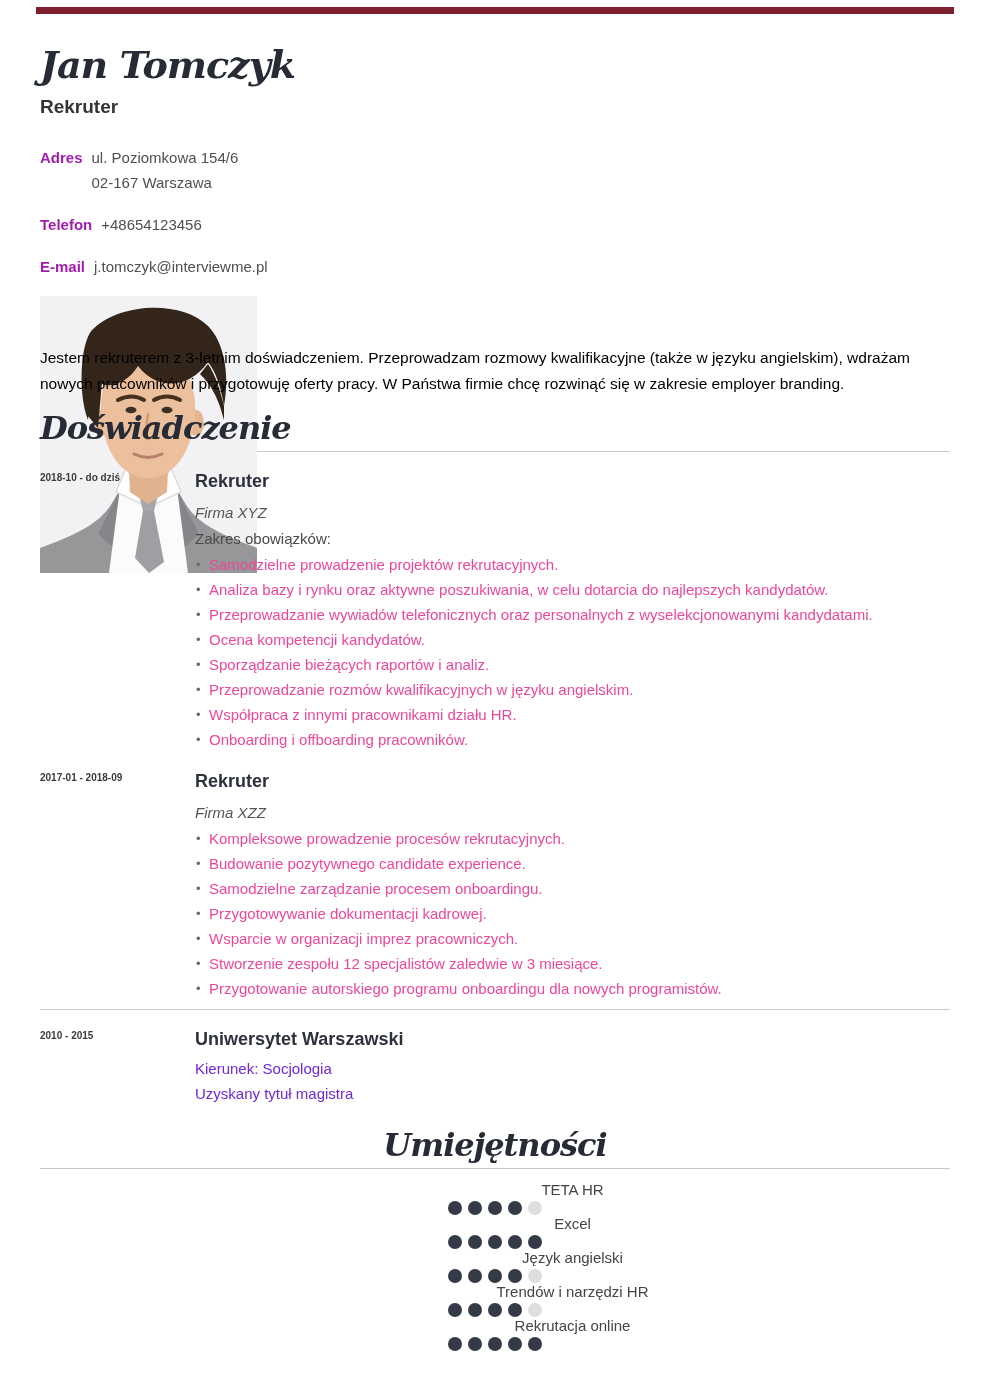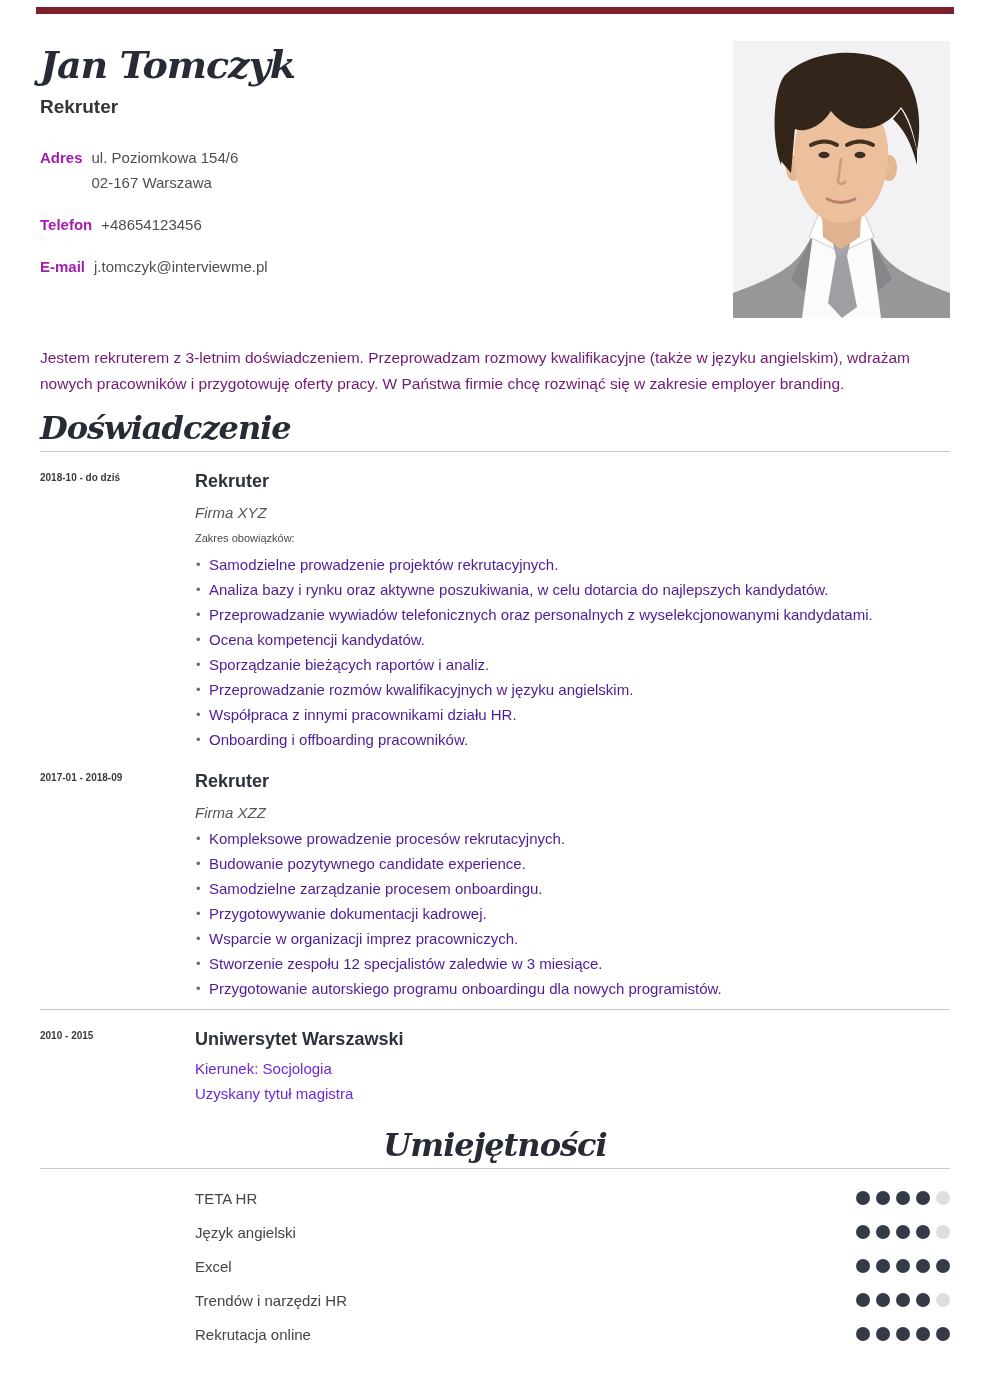--- a/index.html
+++ b/index.html
@@ -17,20 +17,21 @@
   .accent-bar {
     position: absolute;
     top: 7px; left: 36px; right: 36px; height: 7px;
   }
   
   .header {
     margin-top: 41px;
     display: flex;
     justify-content: space-between;
     height: 277px;
+    flex-direction: column;
   }
   .header-left { flex: 1; min-width: 0; padding-top: 2px; }
   .cv-name {
     font-family: "DejaVu Serif", serif;
     font-style: italic;
     font-weight: 700;
     font-size: 38px;
     line-height: 44px;
     color: #262b36;
     letter-spacing: -1px;
@@ -49,21 +50,21 @@
   .photo-frame {
     width: 217px; height: 277px;
     flex-shrink: 0;
     overflow: hidden;
   }
   
   .summary {
     margin-top: 27px;
     font-size: 15.5px;
     line-height: 26px;
-    color: #701a75;
+    color: #000000;
   }
   
   .section-heading {
     font-family: "DejaVu Serif", serif;
     font-style: italic;
     font-weight: 700;
     font-size: 32px;
     line-height: 30px;
     color: #262b36;
     letter-spacing: -1px;
@@ -90,44 +91,45 @@
     color: #2d313c;
     line-height: 22px;
   }
   .entry-company {
     font-style: italic;
     font-size: 15px;
     color: #555555;
     margin-top: 9px;
     line-height: 24px;
   }
-  .entry-intro { font-size: 11px; color: #4a4a4a; line-height: 25px; margin-top: 1px; }
+  .entry-intro { font-size: 15px; color: #4a4a4a; line-height: 25px; margin-top: 1px; }
   ul.bullets { list-style: none; margin: 1px 0 0 0; padding: 0; }
   ul.bullets li {
     position: relative;
     padding-left: 14px;
     font-size: 15px;
     line-height: 25px;
-    color: #4c1d95;
+    color: #ec4899;
   }
   ul.bullets li::before {
     content: "\2022";
     position: absolute;
     left: 1px;
     color: #6b6b6b;
     font-size: 13px;
   }
   .edu-details { margin-top: 6px; }
   .edu-line { font-size: 15px; line-height: 25px; color: #6d28d9; }
   
   .skills { margin-top: 12px; }
   .skill-row {
     display: flex;
     align-items: center;
     height: 34px;
+    flex-direction: column;
   }
   .skill-name {
     margin-left: 155px;
     flex: 1;
     font-size: 15px;
     color: #444444;
   }
   .dots { display: flex; gap: 6px; }
   .dot { width: 14px; height: 14px; border-radius: 50%; }
   .dot.filled { background: #343a46; }
@@ -268,40 +270,40 @@
       <div class="skill-name">TETA HR</div>
       <div class="dots">
           <span class="dot filled"></span>
           <span class="dot filled"></span>
           <span class="dot filled"></span>
           <span class="dot filled"></span>
           <span class="dot empty"></span>
         </div>
     </div>
     <div class="skill-row">
+      <div class="skill-name">Excel</div>
+      <div class="dots">
+          <span class="dot filled"></span>
+          <span class="dot filled"></span>
+          <span class="dot filled"></span>
+          <span class="dot filled"></span>
+          <span class="dot filled"></span>
+        </div>
+    </div>
+    <div class="skill-row">
       <div class="skill-name">Język angielski</div>
       <div class="dots">
           <span class="dot filled"></span>
           <span class="dot filled"></span>
           <span class="dot filled"></span>
           <span class="dot filled"></span>
           <span class="dot empty"></span>
         </div>
     </div>
     <div class="skill-row">
-      <div class="skill-name">Excel</div>
-      <div class="dots">
-          <span class="dot filled"></span>
-          <span class="dot filled"></span>
-          <span class="dot filled"></span>
-          <span class="dot filled"></span>
-          <span class="dot filled"></span>
-        </div>
-    </div>
-    <div class="skill-row">
       <div class="skill-name">Trendów i narzędzi HR</div>
       <div class="dots">
           <span class="dot filled"></span>
           <span class="dot filled"></span>
           <span class="dot filled"></span>
           <span class="dot filled"></span>
           <span class="dot empty"></span>
         </div>
     </div>
     <div class="skill-row">

